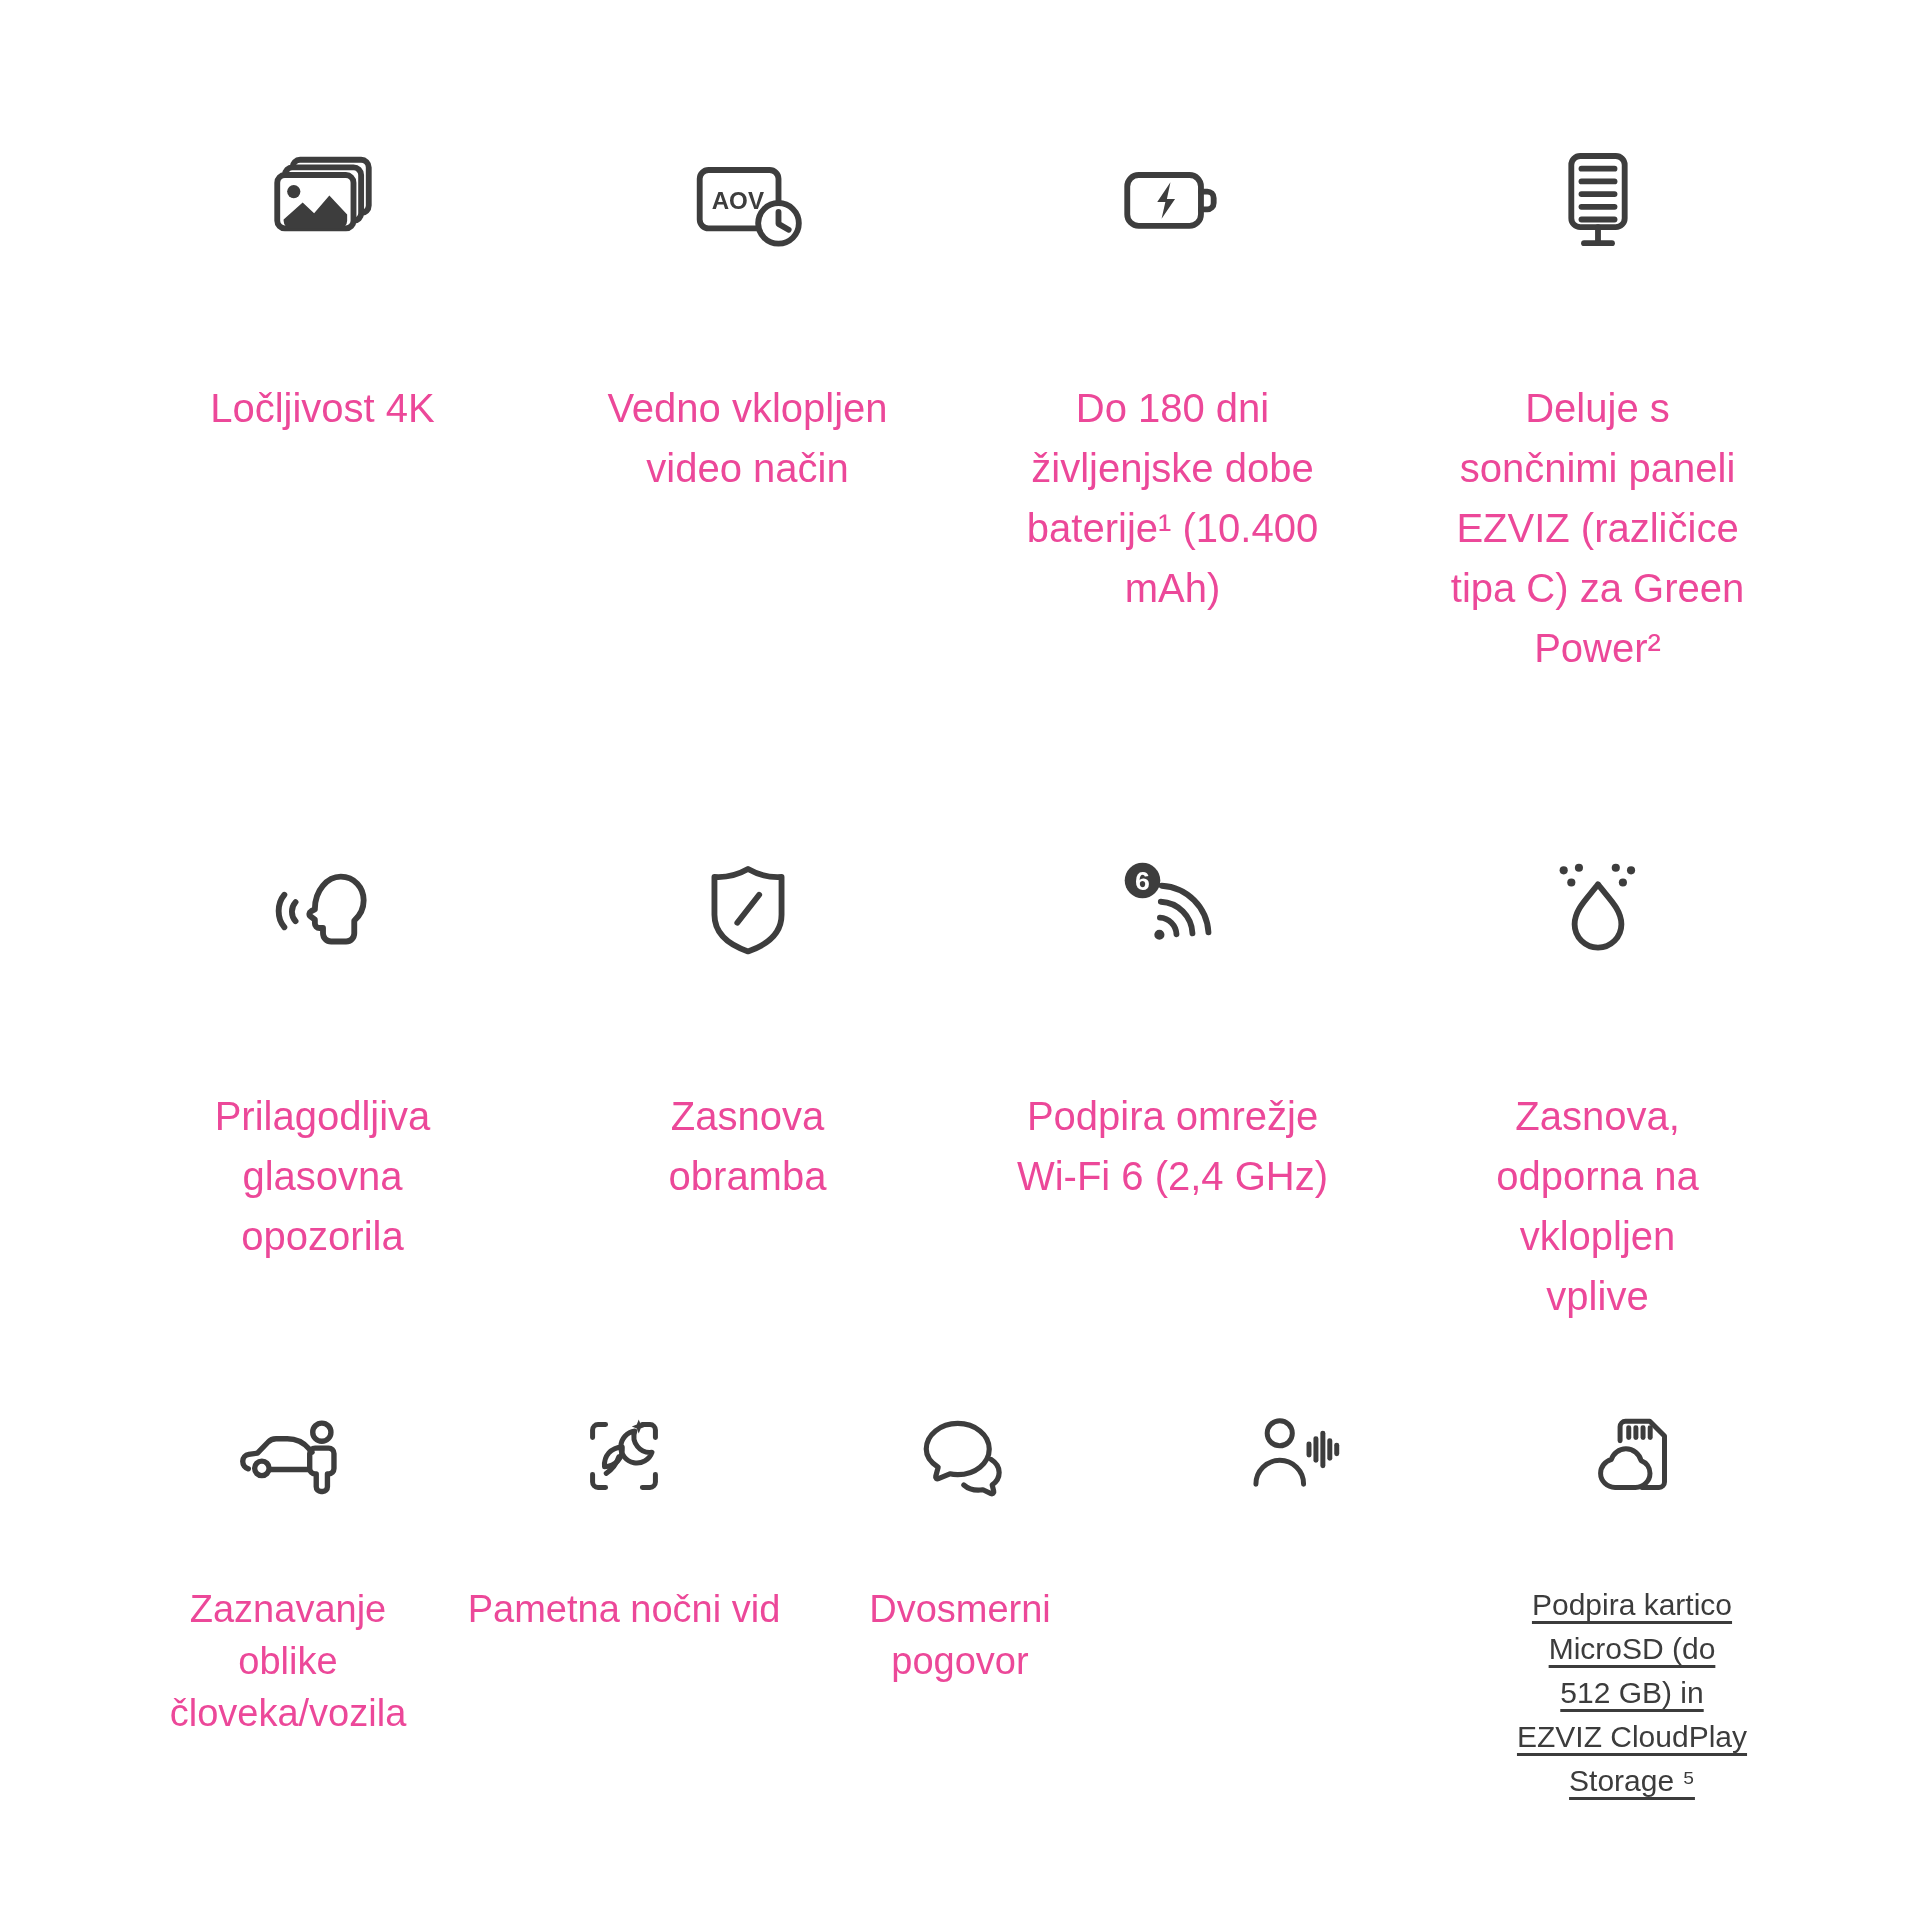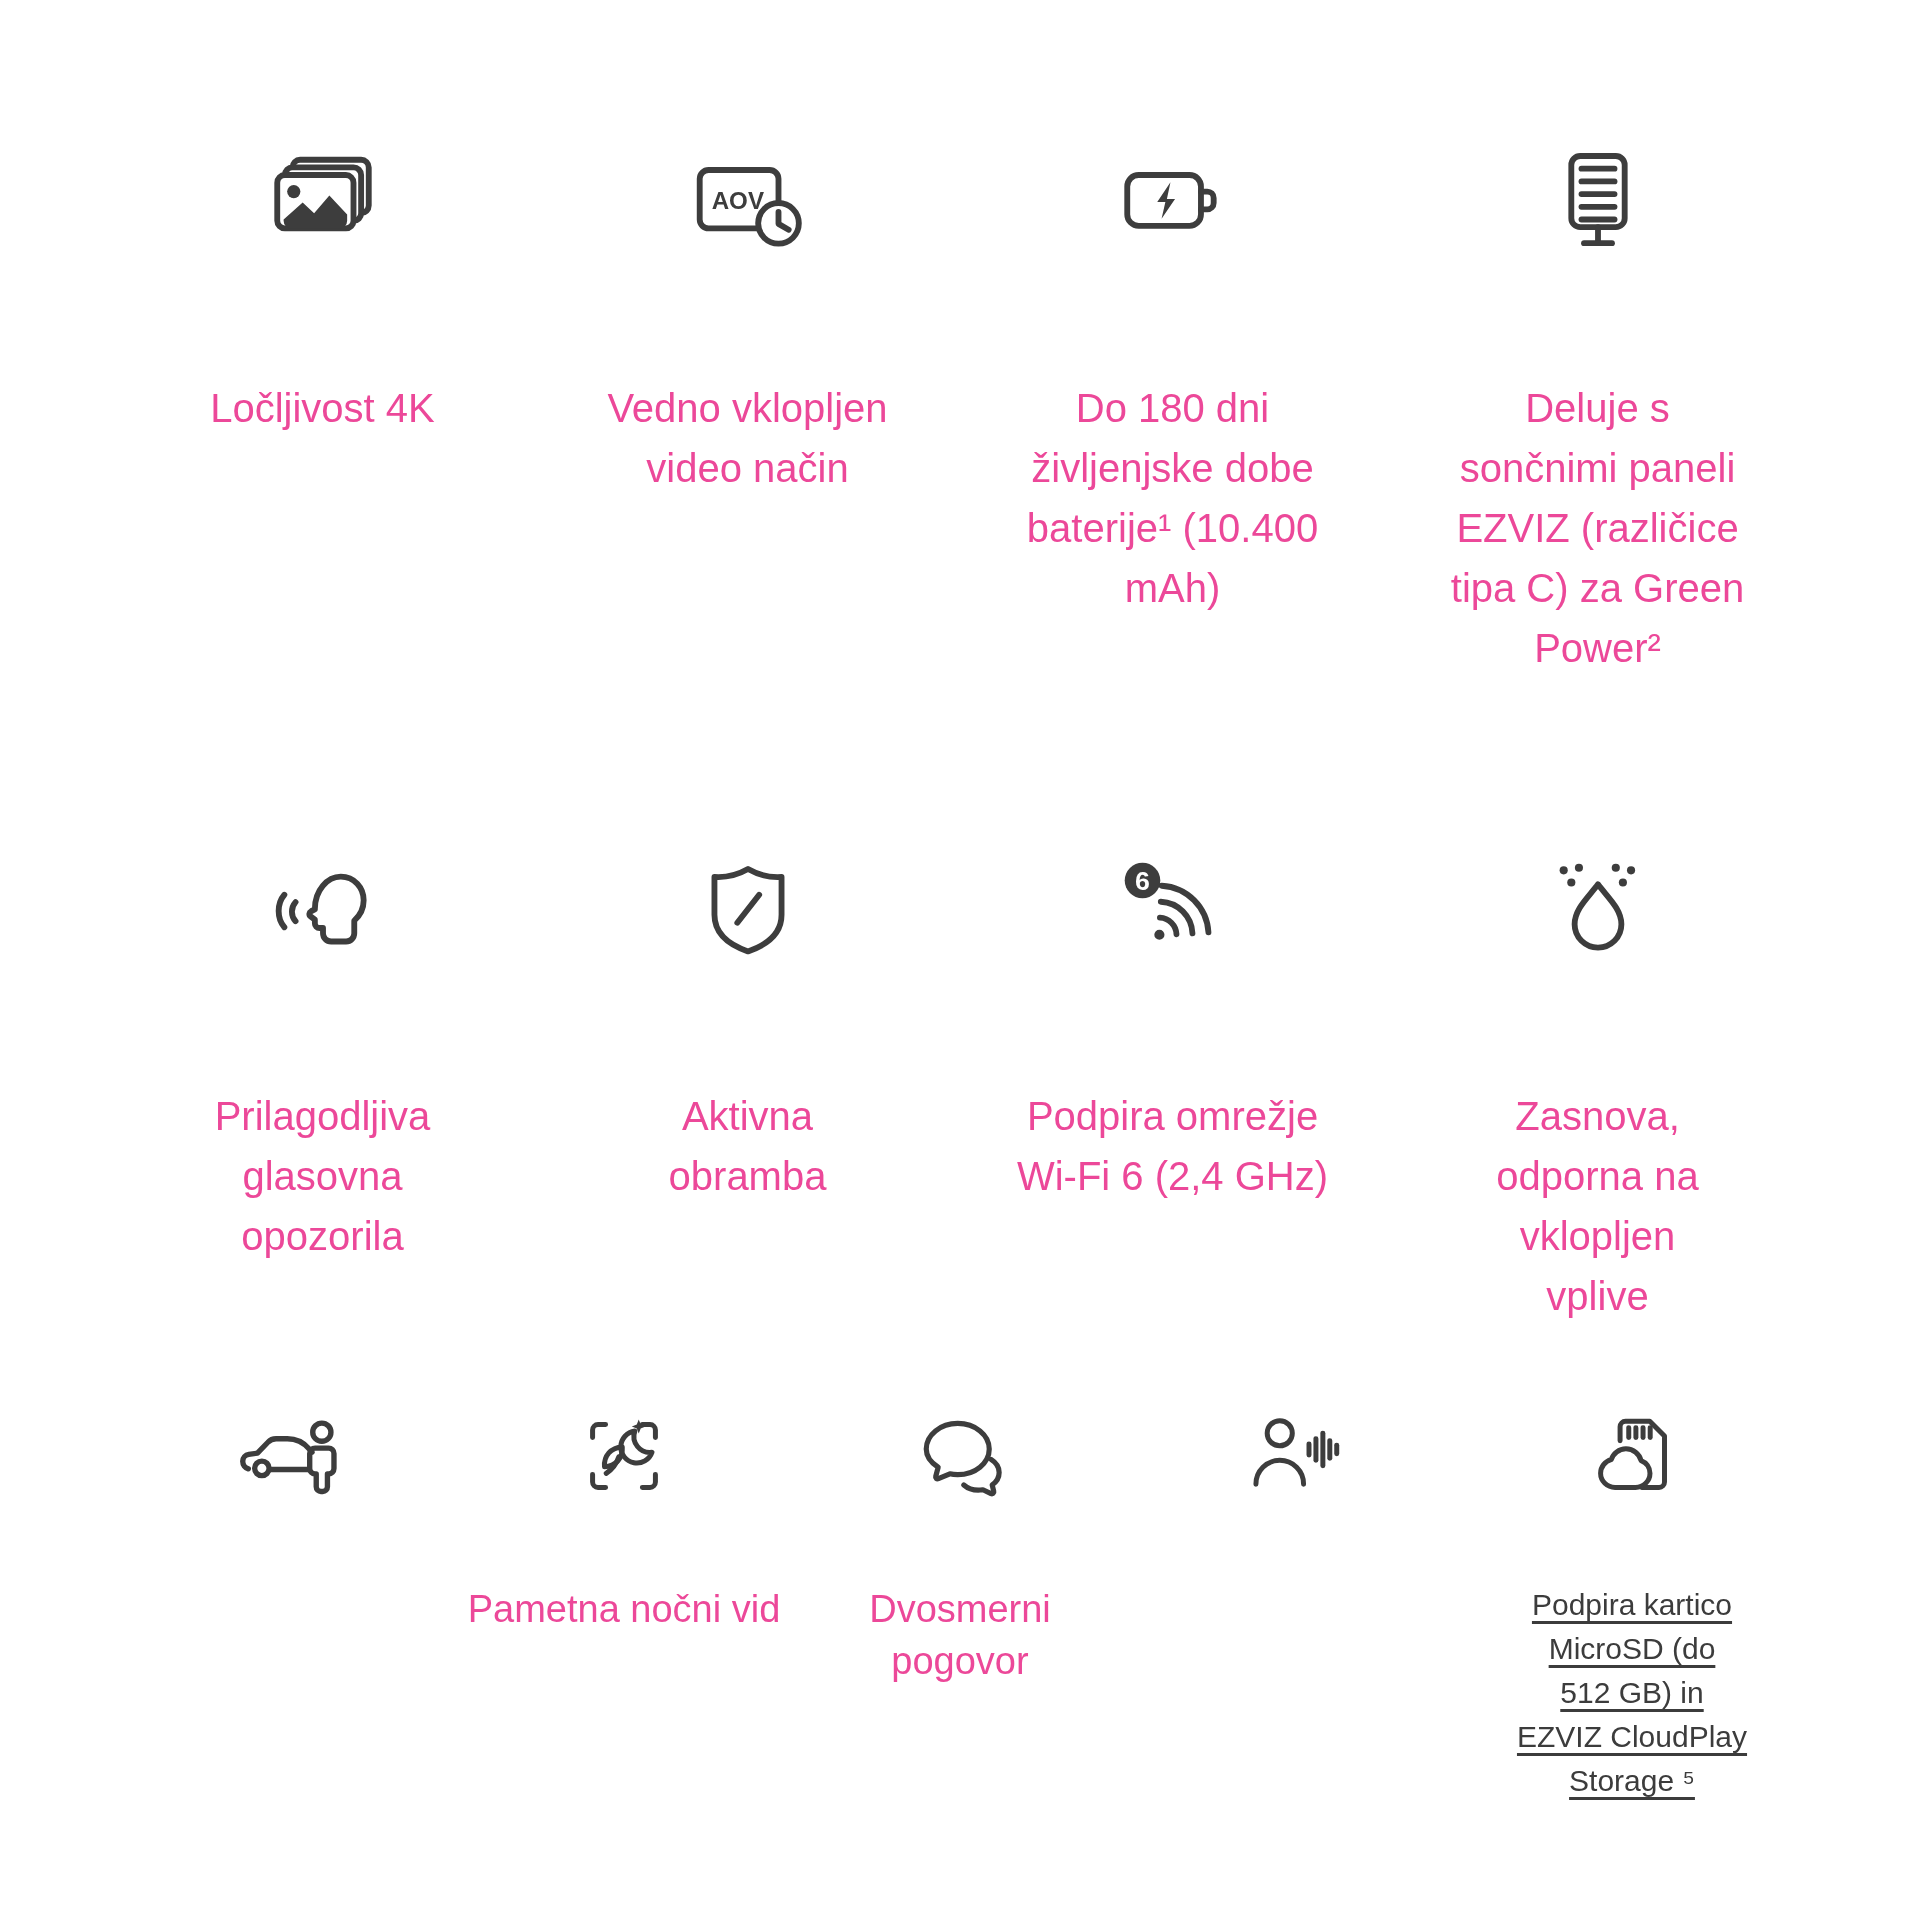--- a/index.html
+++ b/index.html
@@ -115,21 +115,21 @@
 opozorila</div>
     </div>
 
     <div class="cell">
       <div class="icon-wrap">
         <svg width="122" height="122" viewBox="0 0 48 48">
           <path class="st" d="M24 7.5 c4.2 2.4 8.6 3.4 13.2 3.1 V25.5 c0 7.1 -5.3 11.7 -13.2 14.4 C16.1 37.2 10.8 32.6 10.8 25.5 V10.6 C15.4 10.9 19.8 9.9 24 7.5 Z"></path>
           <line class="st" x1="19.8" y1="28.6" x2="28.4" y2="17.6"></line>
         </svg>
       </div>
-      <div class="label">Aktivna
+      <div class="label">Zasnova
 obramba</div>
     </div>
 
     <div class="cell">
       <div class="icon-wrap">
         <svg width="122" height="122" viewBox="0 0 48 48">
           <g transform="rotate(45 26 26)">
             <path class="st" d="M21.4 31.5 a6.8 6.8 0 0 1 9.2 0"></path>
             <path class="st" d="M17.2 26.8 a13 13 0 0 1 17.6 0"></path>
             <path class="st" d="M13 22.1 a19.5 19.5 0 0 1 26 0"></path>
@@ -168,20 +168,23 @@
     <div class="cell">
       <div class="icon-wrap">
         <svg width="112" height="112" viewBox="0 0 48 48">
           <path class="st" d="M7 29.5 C5.6 29.1 4.6 27.8 4.6 26.3 C4.6 24.8 5.7 23.5 7.2 23.3 L10.9 22.8 L15.4 18.1 C16.3 17.1 17.6 16.6 18.9 16.6 L23.7 16.6 C27.3 16.6 30.7 18.2 33 20.9 L34.3 22.4"></path>
           <circle class="st" cx="12.8" cy="29.3" r="3.1"></circle>
           <line class="st" x1="16.7" y1="29.8" x2="33" y2="29.8"></line>
           <circle class="st" cx="38.5" cy="13.8" r="3.9"></circle>
           <path class="st" d="M35.6 20.6 H41.4 A2.3 2.3 0 0 1 43.7 22.9 V29.4 A2.3 2.3 0 0 1 41.4 31.7 H40.9 V37.2 A2 2 0 0 1 38.9 39.2 H38.1 A2 2 0 0 1 36.1 37.2 V31.7 H35.6 A2.3 2.3 0 0 1 33.3 29.4 V22.9 A2.3 2.3 0 0 1 35.6 20.6 Z"></path>
         </svg>
       </div>
+      <div class="label">Zaznavanje
+oblike
+človeka/vozila</div>
     </div>
 
     <div class="cell">
       <div class="icon-wrap">
         <svg width="104" height="104" viewBox="0 0 48 48">
           <path class="st" d="M9.5 15.5 V12 A2.5 2.5 0 0 1 12 9.5 H15.5"></path>
           <path class="st" d="M32.5 9.5 H36 A2.5 2.5 0 0 1 38.5 12 V15.5"></path>
           <path class="st" d="M38.5 32.5 V36 A2.5 2.5 0 0 1 36 38.5 H32.5"></path>
           <path class="st" d="M15.5 38.5 H12 A2.5 2.5 0 0 1 9.5 36 V32.5"></path>
           <path class="st" d="M15 29 C14.6 24 18 20 23.2 19.8 C23.6 24.8 20.2 28.8 15 29 Z"></path>

